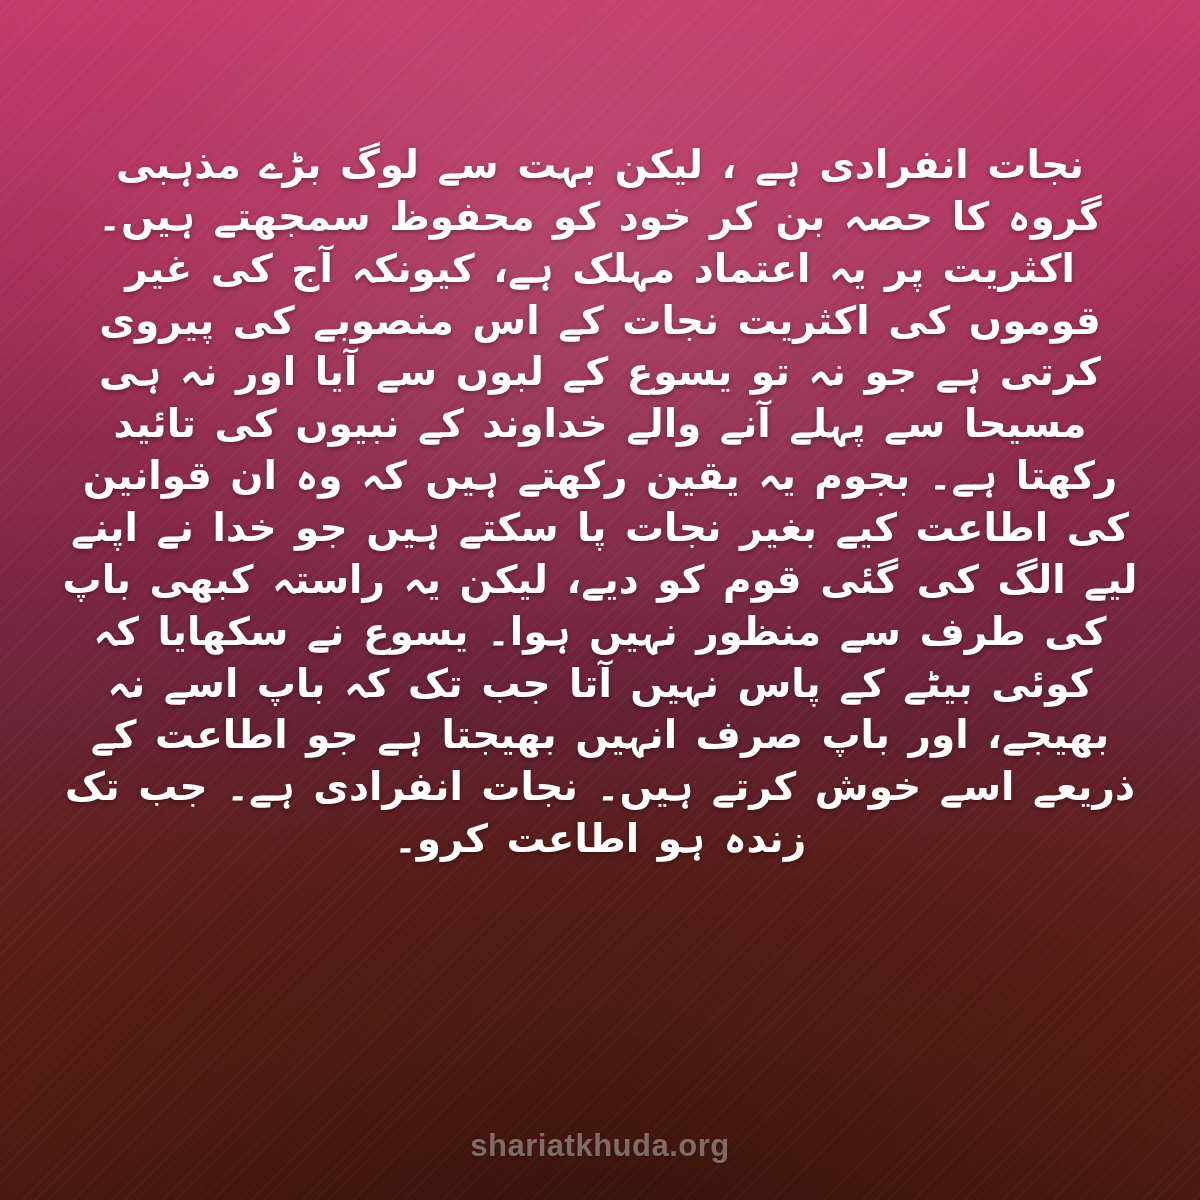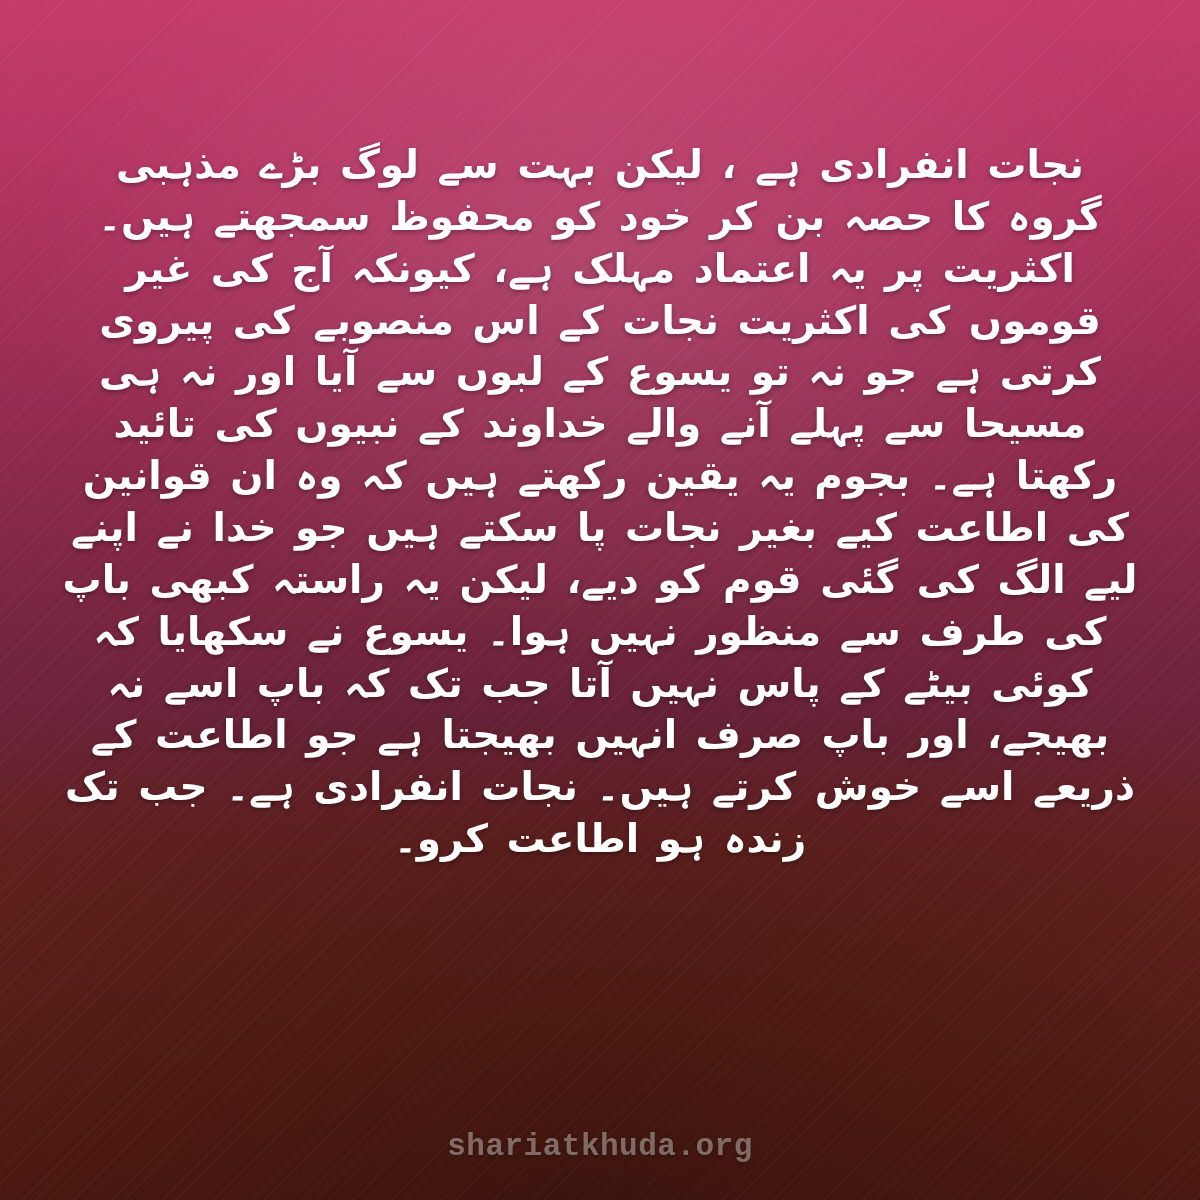--- a/index.html
+++ b/index.html
@@ -75,21 +75,21 @@
   #watermark {
     position: absolute;
     left: 0;
     right: 0;
     bottom: 36px;
     text-align: center;
     color: rgba(255,255,255,0.38);
     font-size: 31px;
     font-weight: bold;
     letter-spacing: 0.5px;
-    font-family: Liberation Mono, monospace;
+    font-family: Liberation Sans, sans-serif;
     text-shadow: 0 1px 3px rgba(0,0,0,0.30);
   }
 </style>
 </head>
 <body>
 
 <div id="card">
   <div id="stripes"></div>
   <div id="vignette"></div>
 

